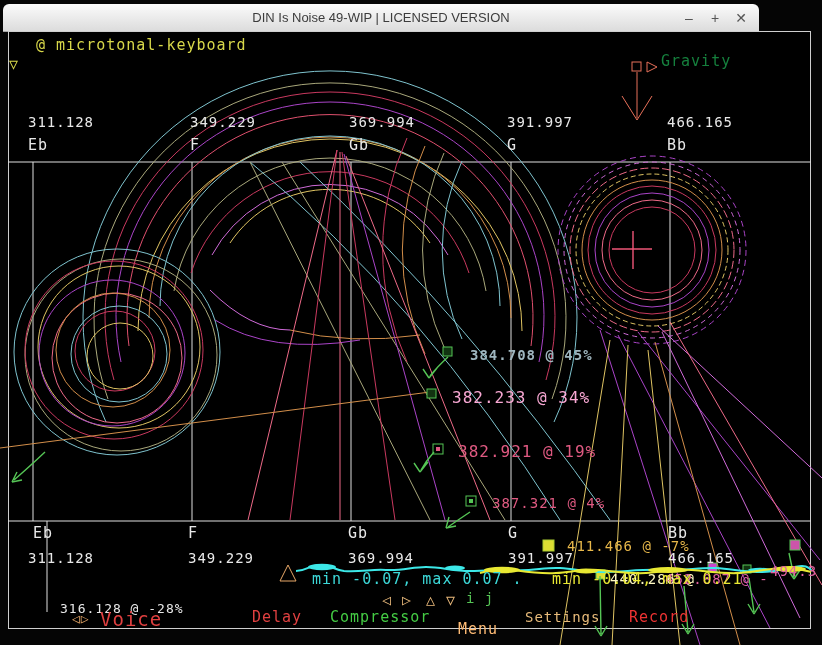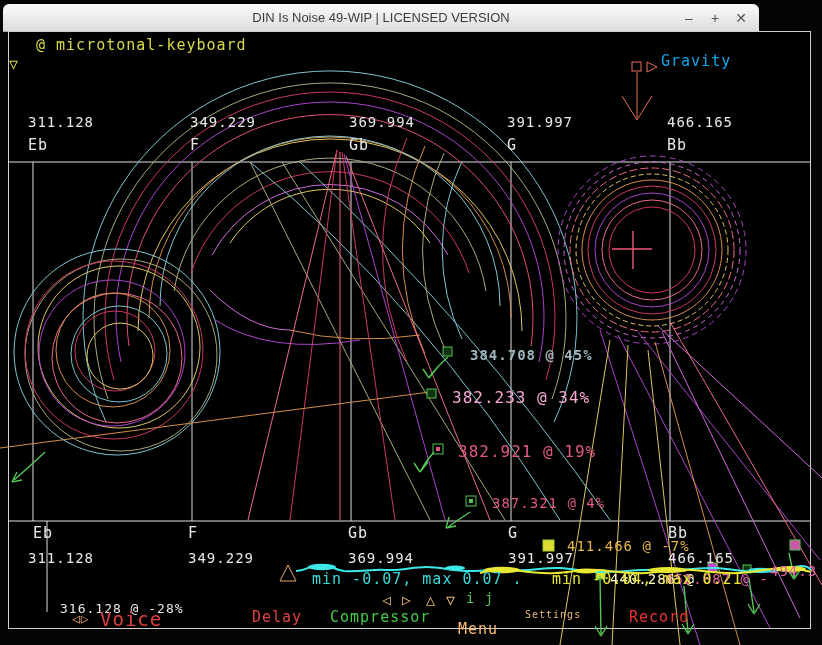--- a/index.html
+++ b/index.html
@@ -162,21 +162,21 @@
         <ellipse cx="502" cy="570" rx="18" ry="3.2" stroke="none"></ellipse>
         <ellipse cx="586" cy="571" rx="12" ry="2.6" stroke="none"></ellipse>
         <ellipse cx="668" cy="570" rx="20" ry="3.0" stroke="none"></ellipse>
         <ellipse cx="790" cy="569" rx="16" ry="3.0" stroke="none"></ellipse>
       </g>
     </g>
   </svg>
 
   <span class="lbl" style="left:36px;top:38px;font-size:15px;color:#d8d84a;">@ microtonal-keyboard</span>
   <span class="lbl" style="left:9px;top:57px;font-size:15px;color:#d8d84a;">▽</span>
-  <span class="lbl" style="left:661px;top:54px;font-size:15px;color:#0ea5e9;">Gravity</span>
+  <span class="lbl" style="left:661px;top:54px;font-size:15px;color:#15803d;">Gravity</span>
 
   <span class="lbl" style="left:28px;top:115px;font-size:14px;color:#e8e8e8;">311.128</span>
   <span class="lbl" style="left:190px;top:115px;font-size:14px;color:#e8e8e8;">349.229</span>
   <span class="lbl" style="left:349px;top:115px;font-size:14px;color:#e8e8e8;">369.994</span>
   <span class="lbl" style="left:507px;top:115px;font-size:14px;color:#e8e8e8;">391.997</span>
   <span class="lbl" style="left:667px;top:115px;font-size:14px;color:#e8e8e8;">466.165</span>
 
   <span class="lbl" style="left:28px;top:138px;font-size:15px;color:#e8e8e8;">Eb</span>
   <span class="lbl" style="left:190px;top:138px;font-size:15px;color:#e8e8e8;">F</span>
   <span class="lbl" style="left:349px;top:138px;font-size:15px;color:#e8e8e8;">Gb</span>
@@ -210,16 +210,16 @@
 
   <span class="lbl" style="left:382px;top:593px;font-size:15px;color:#e8b87a;">◁ ▷</span>
   <span class="lbl" style="left:426px;top:593px;font-size:15px;color:#e8b87a;">△ ▽</span>
   <span class="lbl" style="left:466px;top:591px;font-size:14px;color:#55c555;">i j</span>
   <span class="lbl" style="left:72px;top:612px;font-size:13px;color:#e8a868;">◁▷</span>
 
   <span class="lbl" style="left:100px;top:610px;font-size:19px;color:#e04040;text-align:center;">Voice</span>
   <span class="lbl" style="left:252px;top:610px;font-size:15px;color:#e04040;">Delay</span>
   <span class="lbl" style="left:330px;top:610px;font-size:15px;color:#44cc44;">Compressor</span>
   <span class="lbl" style="left:458px;top:610px;font-size:15px;color:#fdba74;margin-top:12px;">Menu</span>
-  <span class="lbl" style="left:525px;top:610px;font-size:10px;color:#e8bb7a;">Settings</span>
+  <span class="lbl" style="left:525px;top:610px;font-size:14px;color:#e8bb7a;">Settings</span>
   <span class="lbl" style="left:629px;top:610px;font-size:15px;color:#ee3333;">Record</span>
 
 </div>
 
 </body></html>

